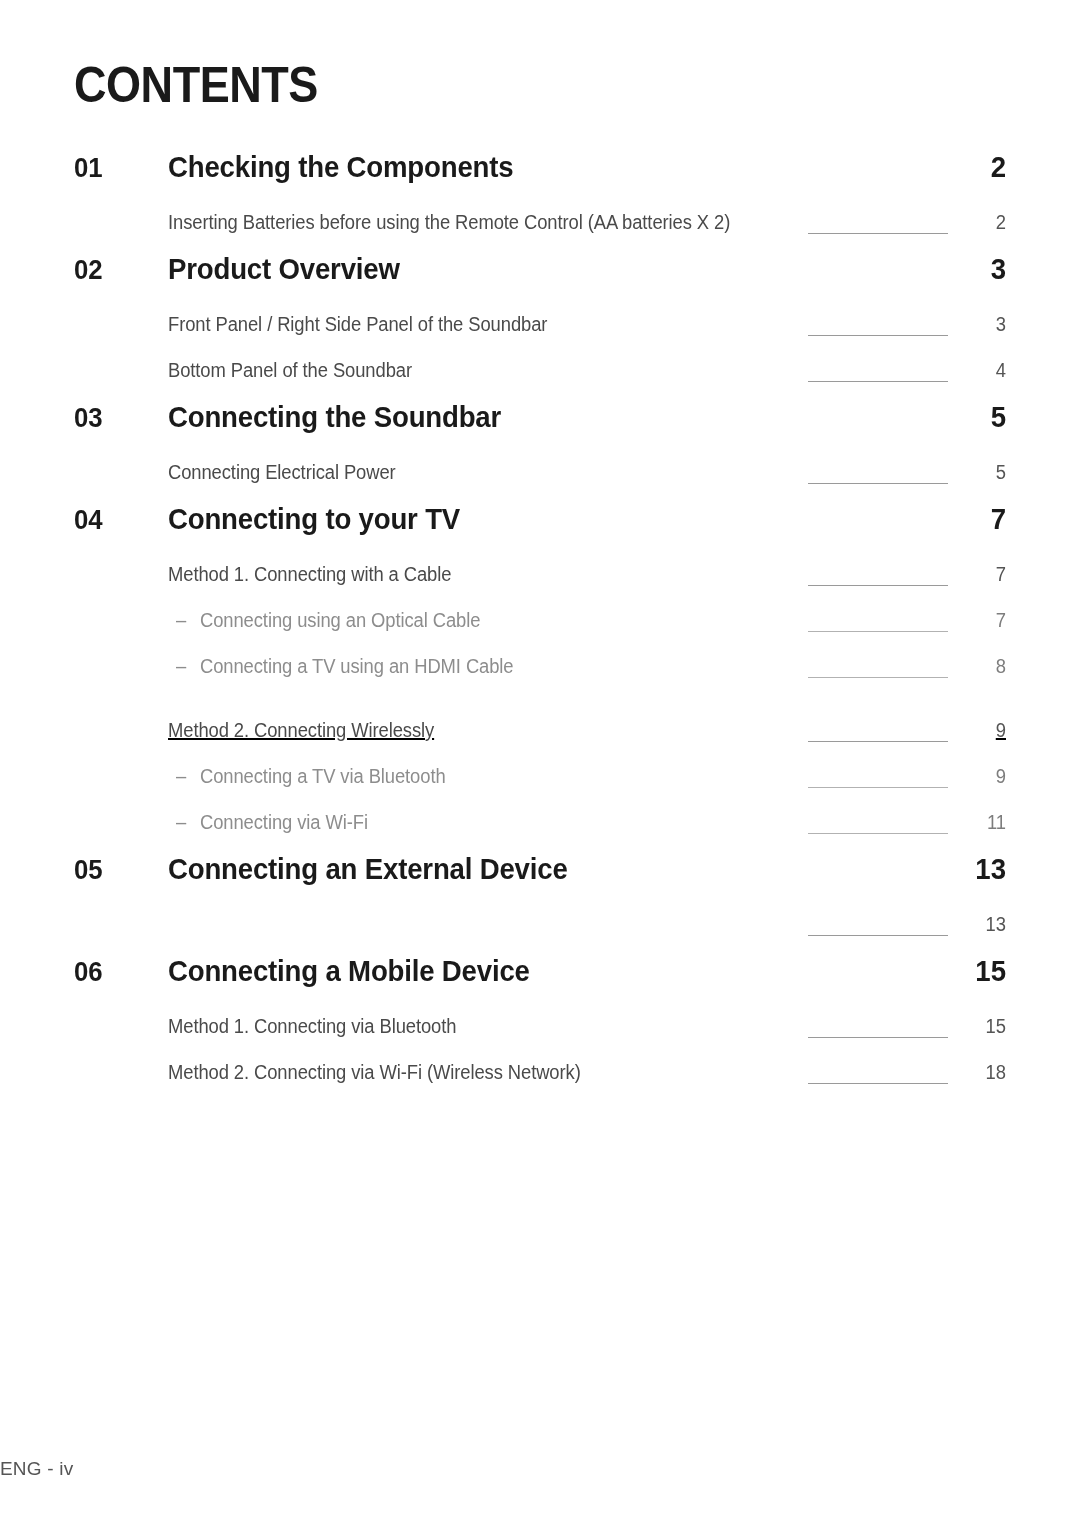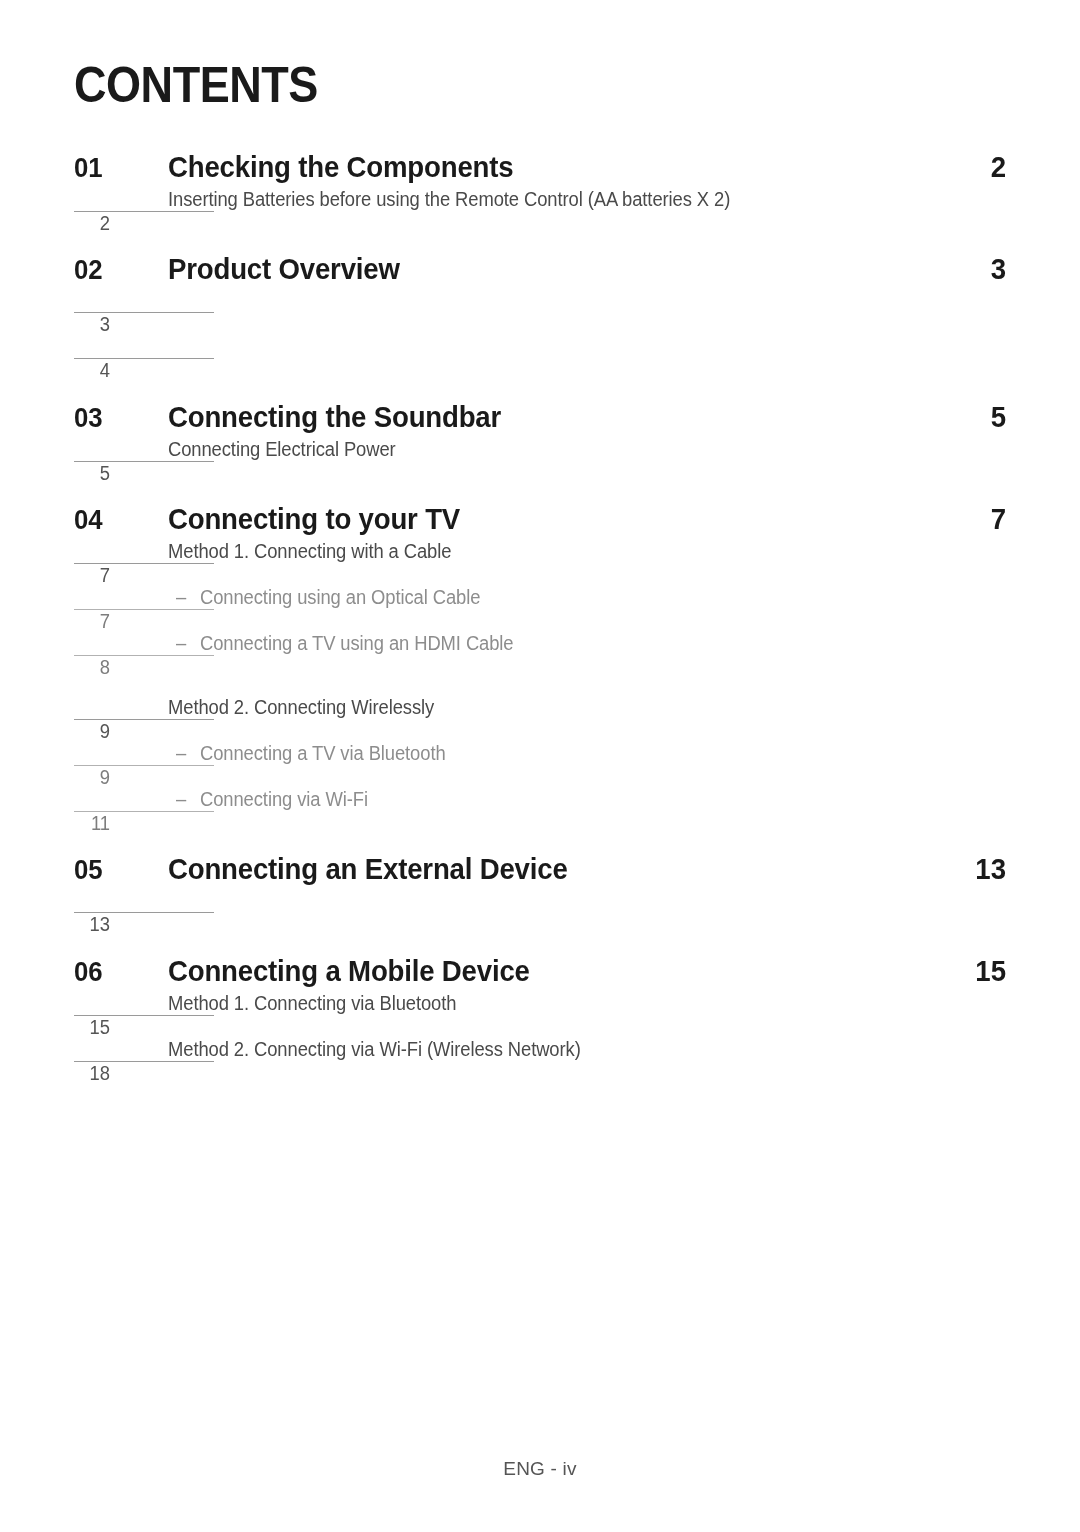--- a/index.html
+++ b/index.html
@@ -88,25 +88,24 @@
     font-size: 30px;
     font-weight: 700;
     color: #1a1a1a;
     transform: scaleX(0.92);
     transform-origin: right center;
   }
 
   
   .entry {
     display: flex;
-    align-items: flex-start;
+    align-items: flex-end;
     width: 1080px;
     padding: 0 74px 0 74px;
     height: 46px;
-    flex-direction: column;
   }
 
   .entry-label-wrap {
     display: flex;
     align-items: baseline;
     flex: 0 0 auto;
     padding-left: 94px;
     white-space: nowrap;
   }
 
@@ -150,29 +149,28 @@
     min-width: 36px;
     text-align: right;
     font-size: 20px;
     color: #555555;
     transform: scaleX(0.92);
     transform-origin: right center;
   }
   .entry.level3 .entry-page { color: #7d7d7d; }
 
   
-  .entry.group-gap { margin-top: 18px; }
+  .entry.group-gap { margin-top: 18px; text-decoration: underline; }
 
   
   .footer {
     position: absolute;
     left: 0;
     bottom: 52px;
     width: 1080px;
-    text-align: center;
     font-size: 19px;
     color: #555555;
     letter-spacing: 0.2px;
   }
 </style>
 </head>
 <body>
 
 <div class="page">
 
@@ -194,25 +192,31 @@
           <div class="entry-page">2</div>
         </div>
       </div>
       <div class="section">
         <div class="section-head">
           <div class="sec-num">02</div>
           <div class="sec-title">Product Overview</div>
           <div class="sec-page">3</div>
         </div>
         <div class="entry level2">
+          <div class="entry-label-wrap">
+            <span class="entry-label">Front Panel / Right Side Panel of the Soundbar</span>
+          </div>
           <div class="entry-spacer"></div>
           <div class="leader"></div>
           <div class="entry-page">3</div>
         </div>
         <div class="entry level2">
+          <div class="entry-label-wrap">
+            <span class="entry-label">Bottom Panel of the Soundbar</span>
+          </div>
           <div class="entry-spacer"></div>
           <div class="leader"></div>
           <div class="entry-page">4</div>
         </div>
       </div>
       <div class="section">
         <div class="section-head">
           <div class="sec-num">03</div>
           <div class="sec-title">Connecting the Soundbar</div>
           <div class="sec-page">5</div>

